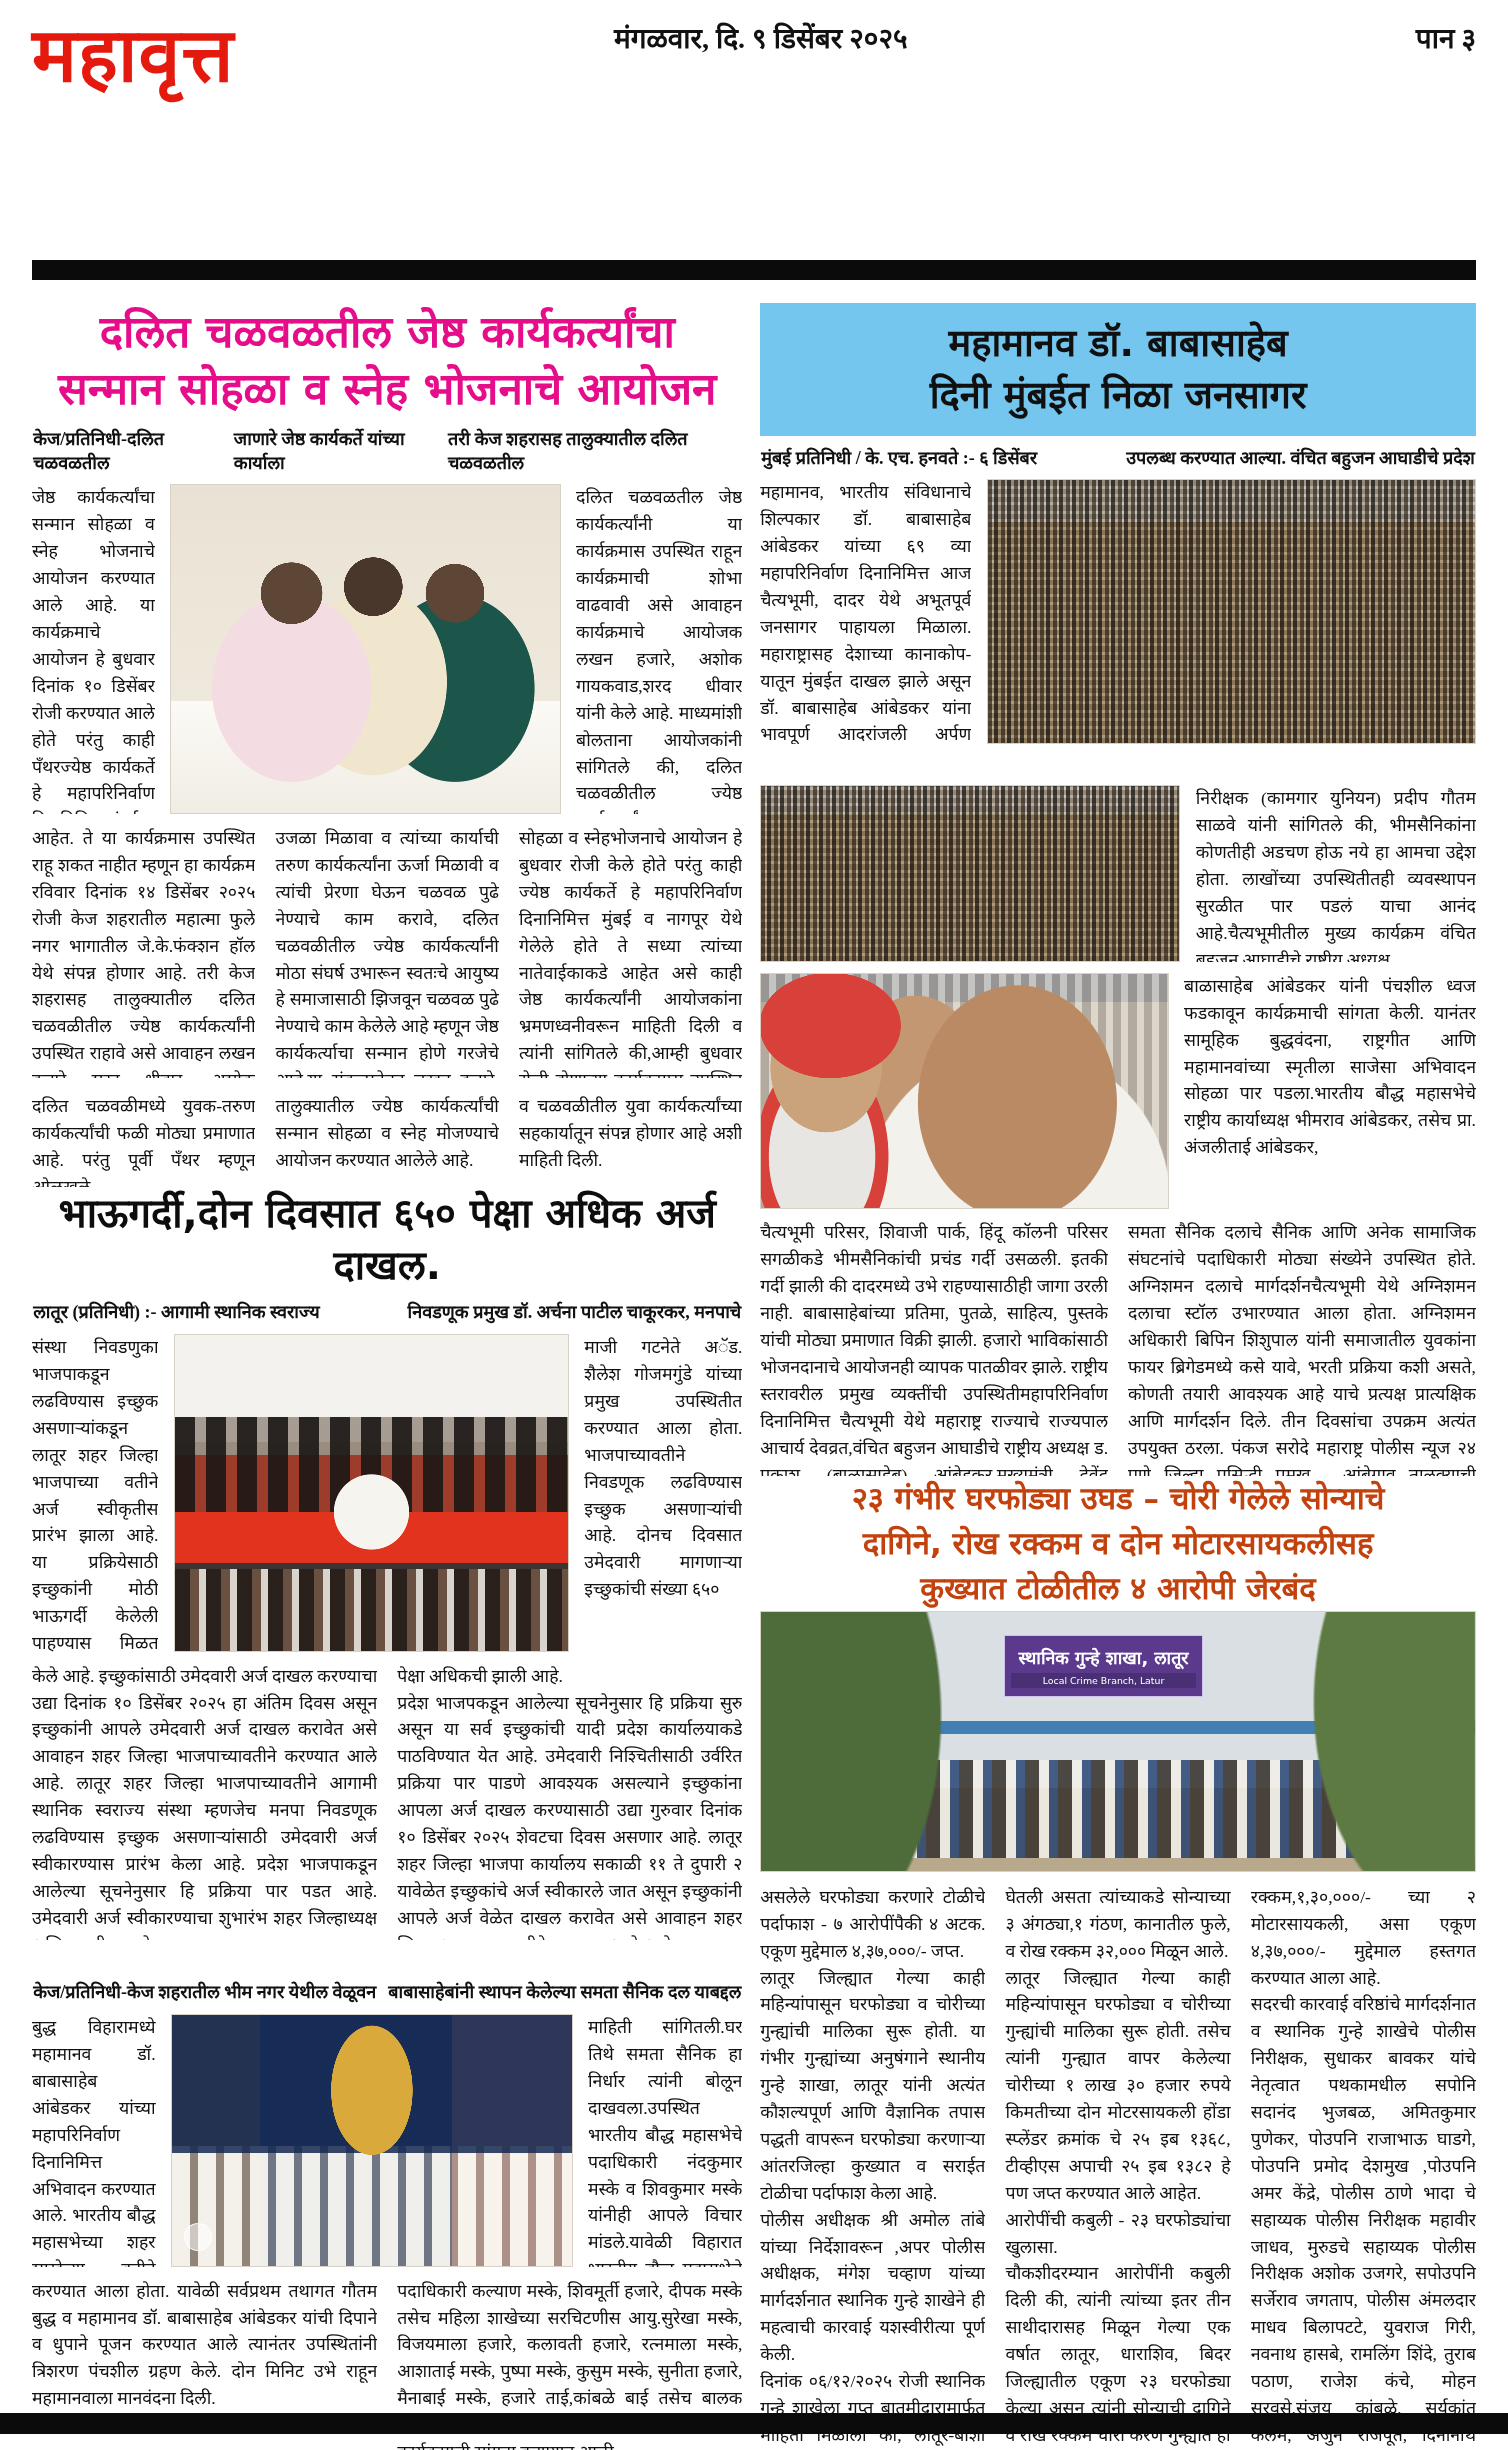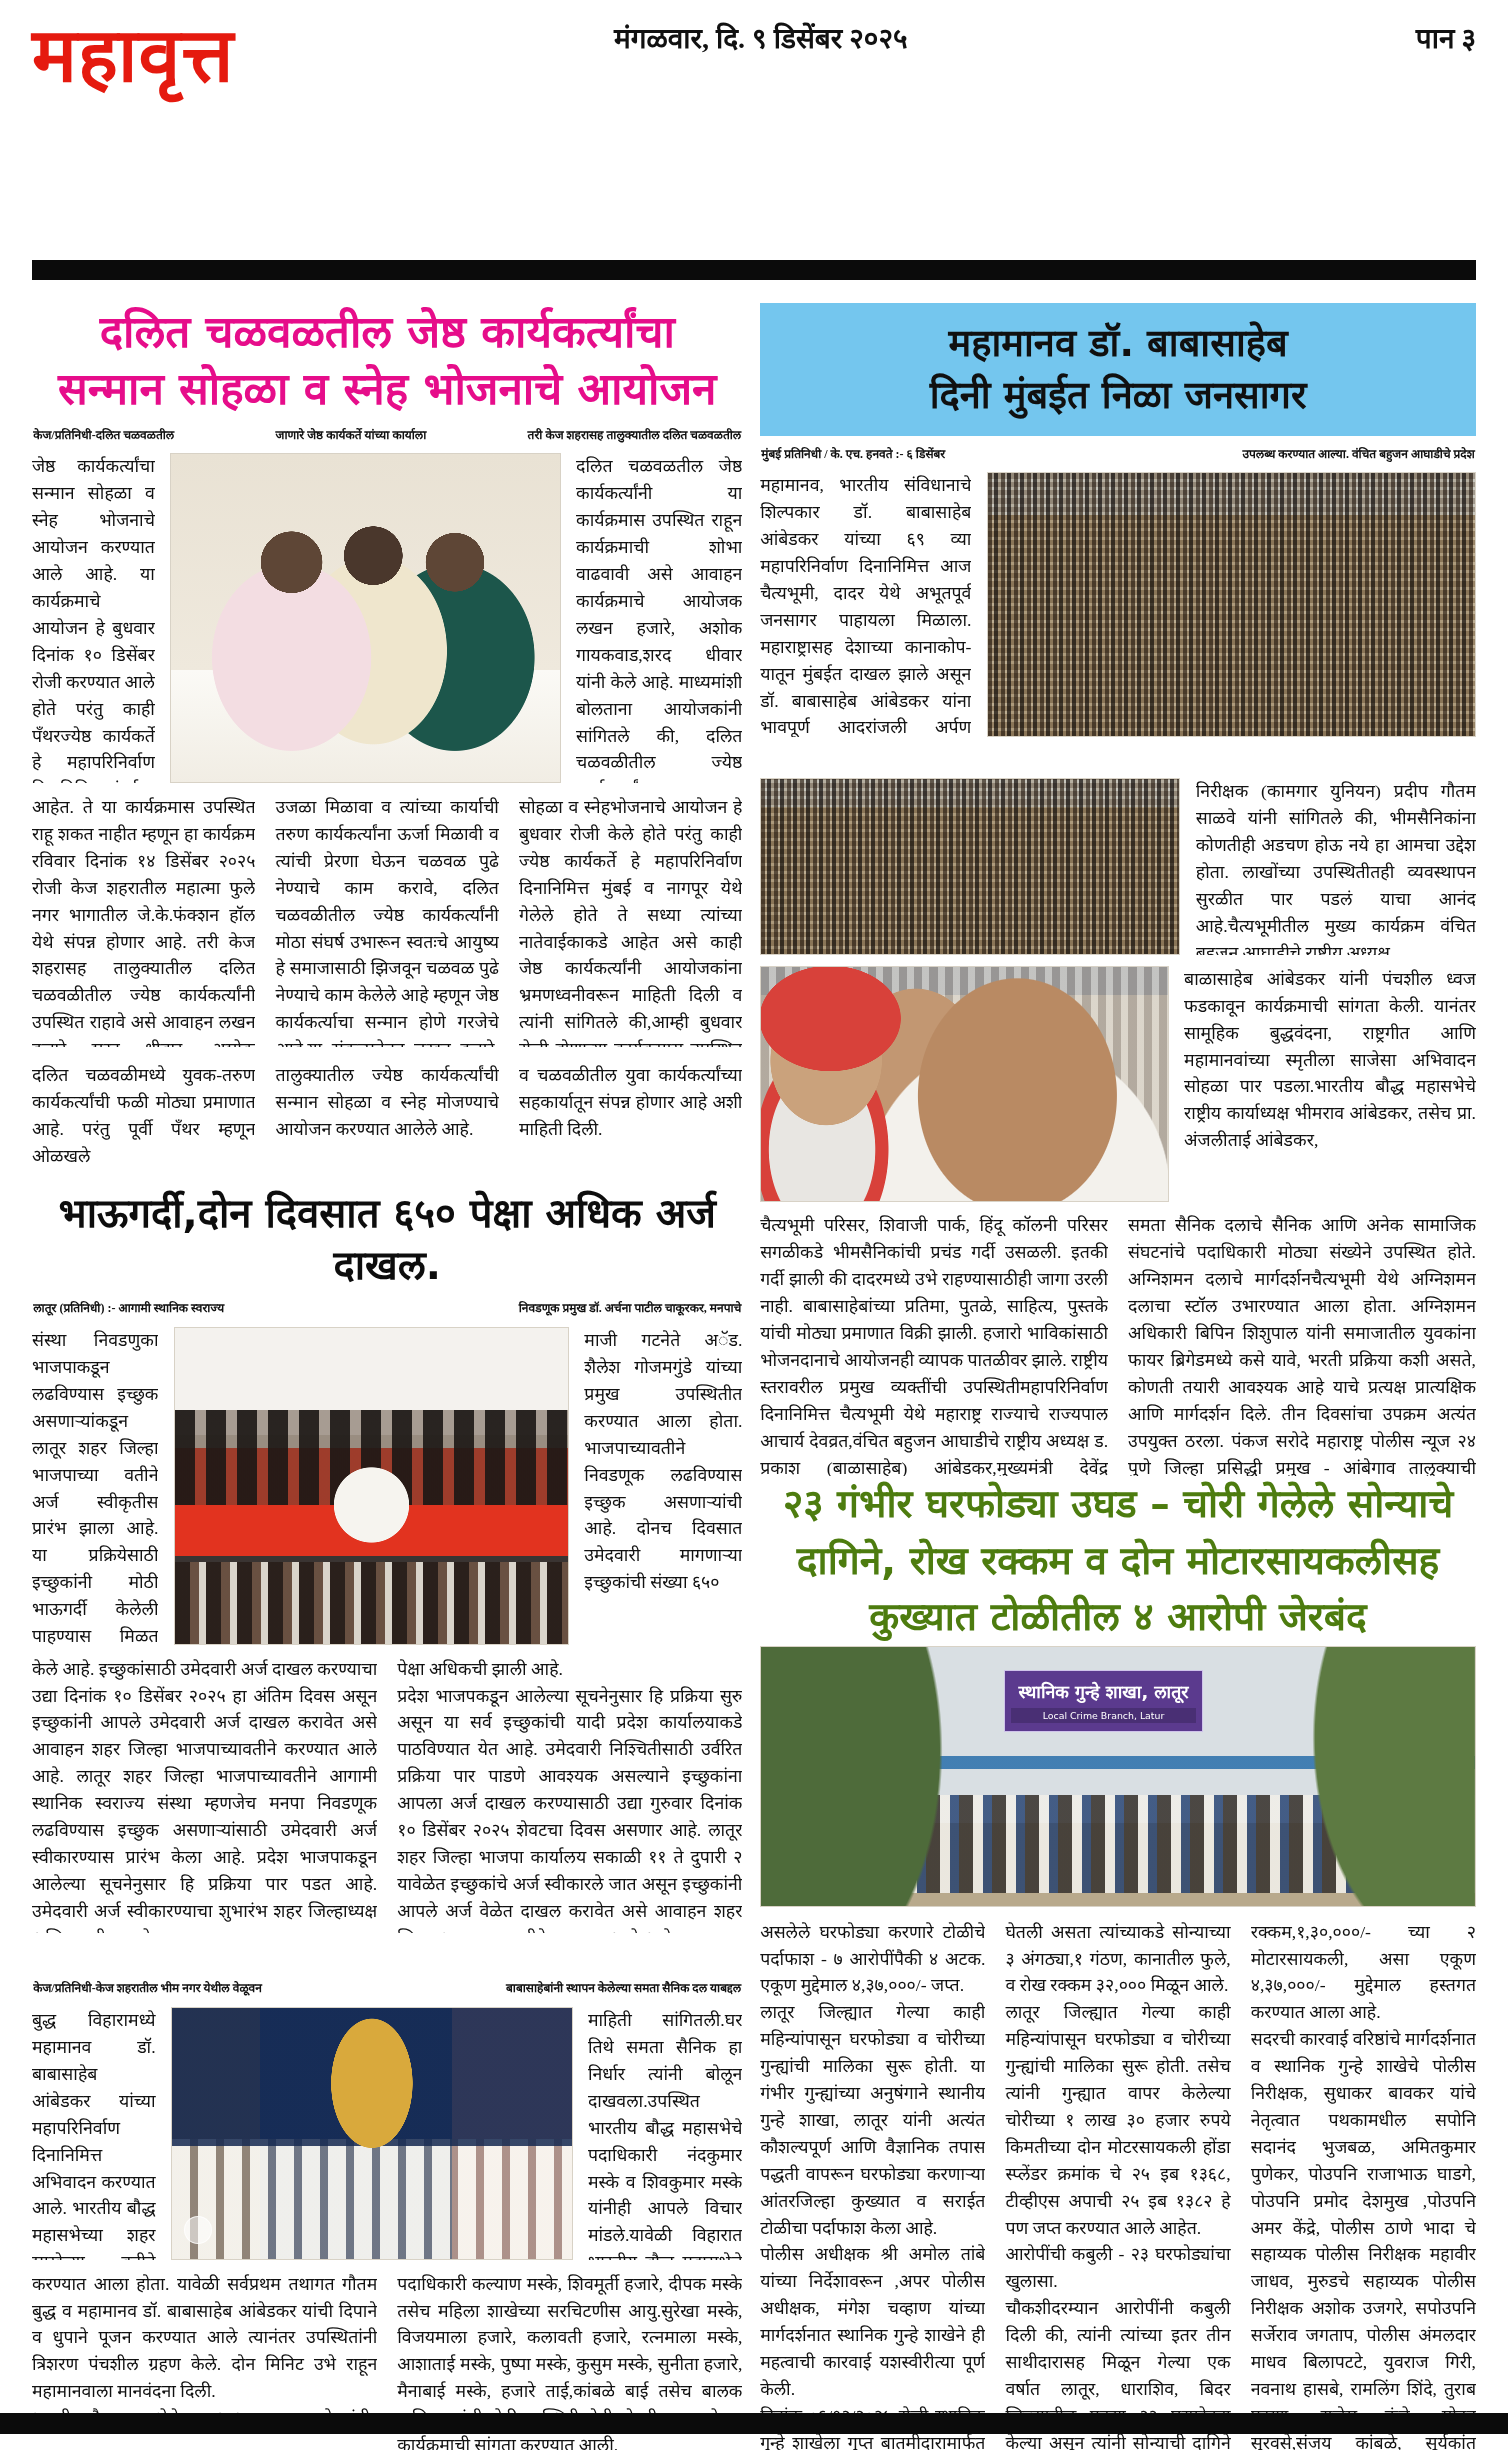--- a/index.html
+++ b/index.html
@@ -13,24 +13,24 @@
   .dateline{flex:1;text-align:center;font-weight:bold;font-size:28px;}
   .pageno{width:189px;text-align:right;font-weight:bold;font-size:28px;}
   .hrule{height:20px;background:#0b0b0b;margin:5.9px 0 23.6px 0;}
   
   .main{display:grid;grid-template-columns:49.2% 1fr;column-gap:17.7px;}
   .art{overflow:hidden;}
   .hl{font-family:"DejaVu Sans", sans-serif;font-weight:bold;text-align:center;line-height:1.3;}
   .hl-pink{color:#e60d8a;font-size:44px;}
   .hl-black{color:#0d0d0d;font-size:40px;}
   .hl-darkred{color:#8c2220;font-size:46px;line-height:1.4;}
-  .hl-purple{color:#4d7c0f;font-size:39px;line-height:1.45;}
+  .hl-purple{color:#c2410c;font-size:31px;line-height:1.45;}
   .bluebox{background:#74c6ee;padding:15.3px 10.6px;margin-bottom:8.3px;}
   .bluebox .hl{color:#101010;font-size:38px;line-height:1.35;}
-  .byline{display:flex;justify-content:space-between;gap:7px;font-weight:bold;font-size:12px;
+  .byline{display:flex;justify-content:space-between;gap:7px;font-weight:bold;font-size:18px;
           margin:8.3px 1.2px 10.6px 1.2px;}
   .byline span{display:block;}
   .col{font-size:17.7px;line-height:1.52;text-align:justify;white-space:pre-line;overflow:hidden;}
   .cols{display:grid;column-gap:20px;overflow:hidden;}
   .cols-3{grid-template-columns:1fr 1fr 1fr;}
   .cols-2{grid-template-columns:1fr 1fr;}
   .phrow{display:grid;column-gap:15.3px;margin-bottom:10.6px;overflow:hidden;}
   
   .ph{position:relative;border:0.6px solid #d8d2c6;overflow:hidden;background:#cfc6b4;padding-left:42px;}
   .ph-office{background:

